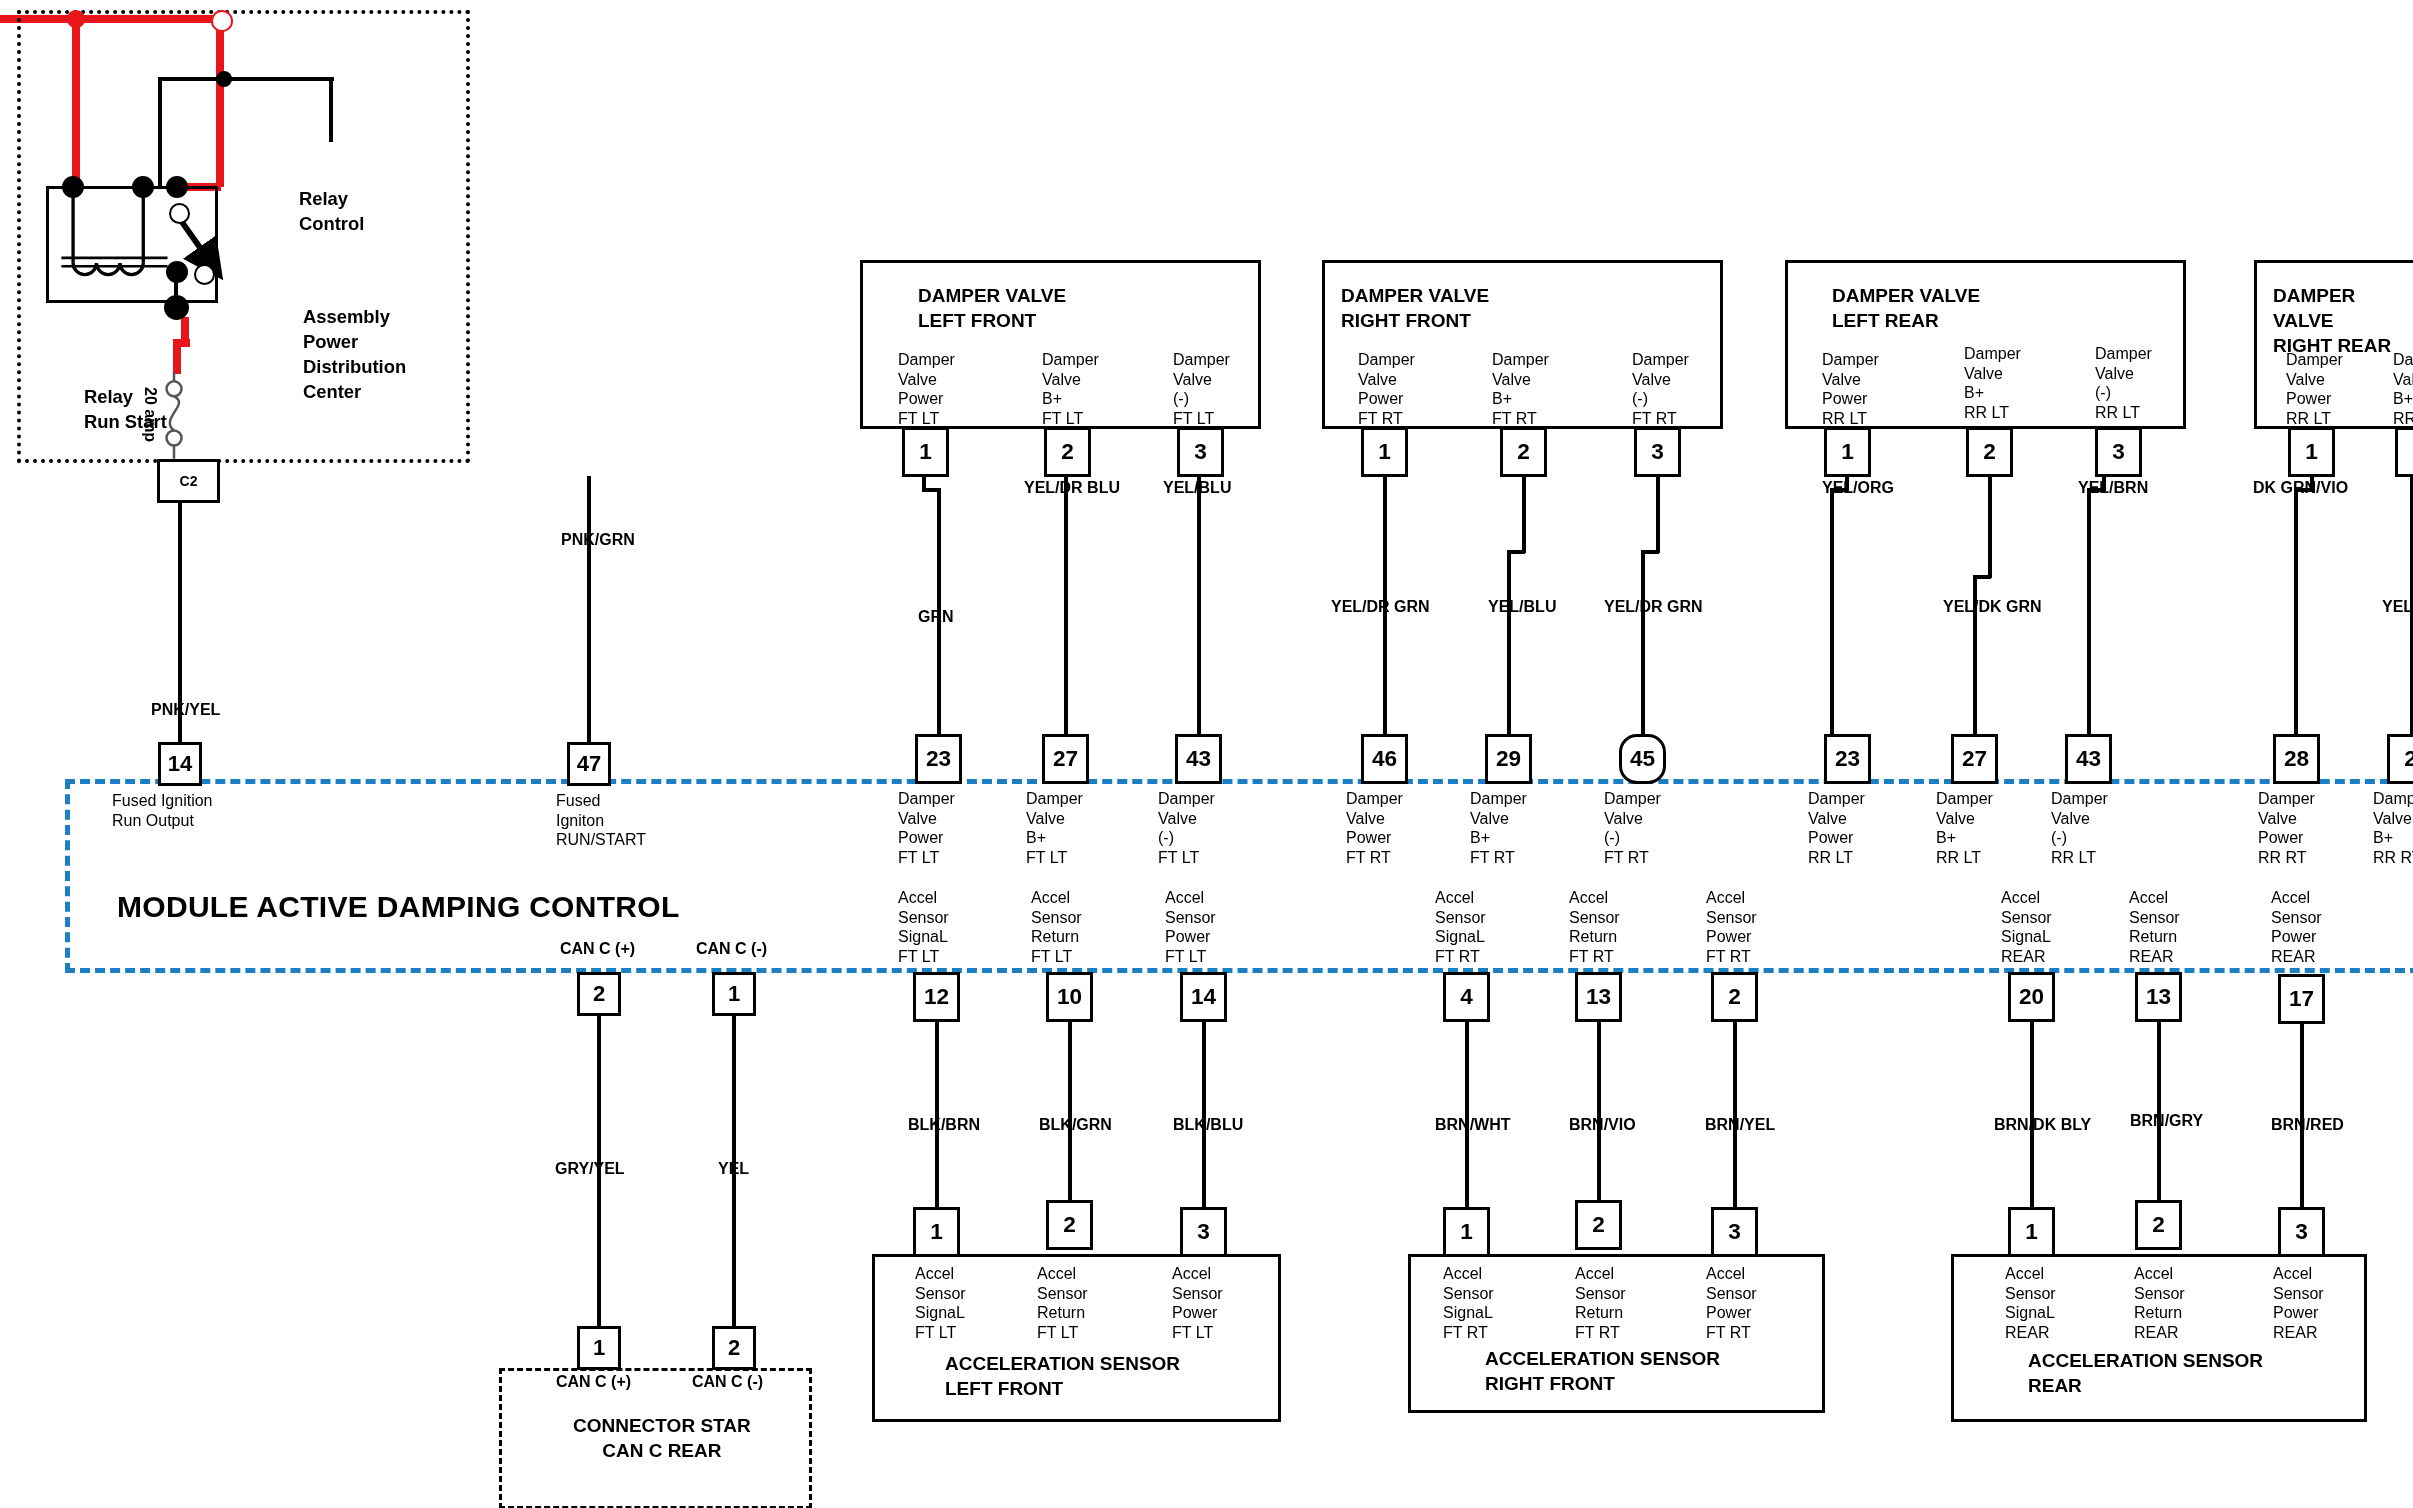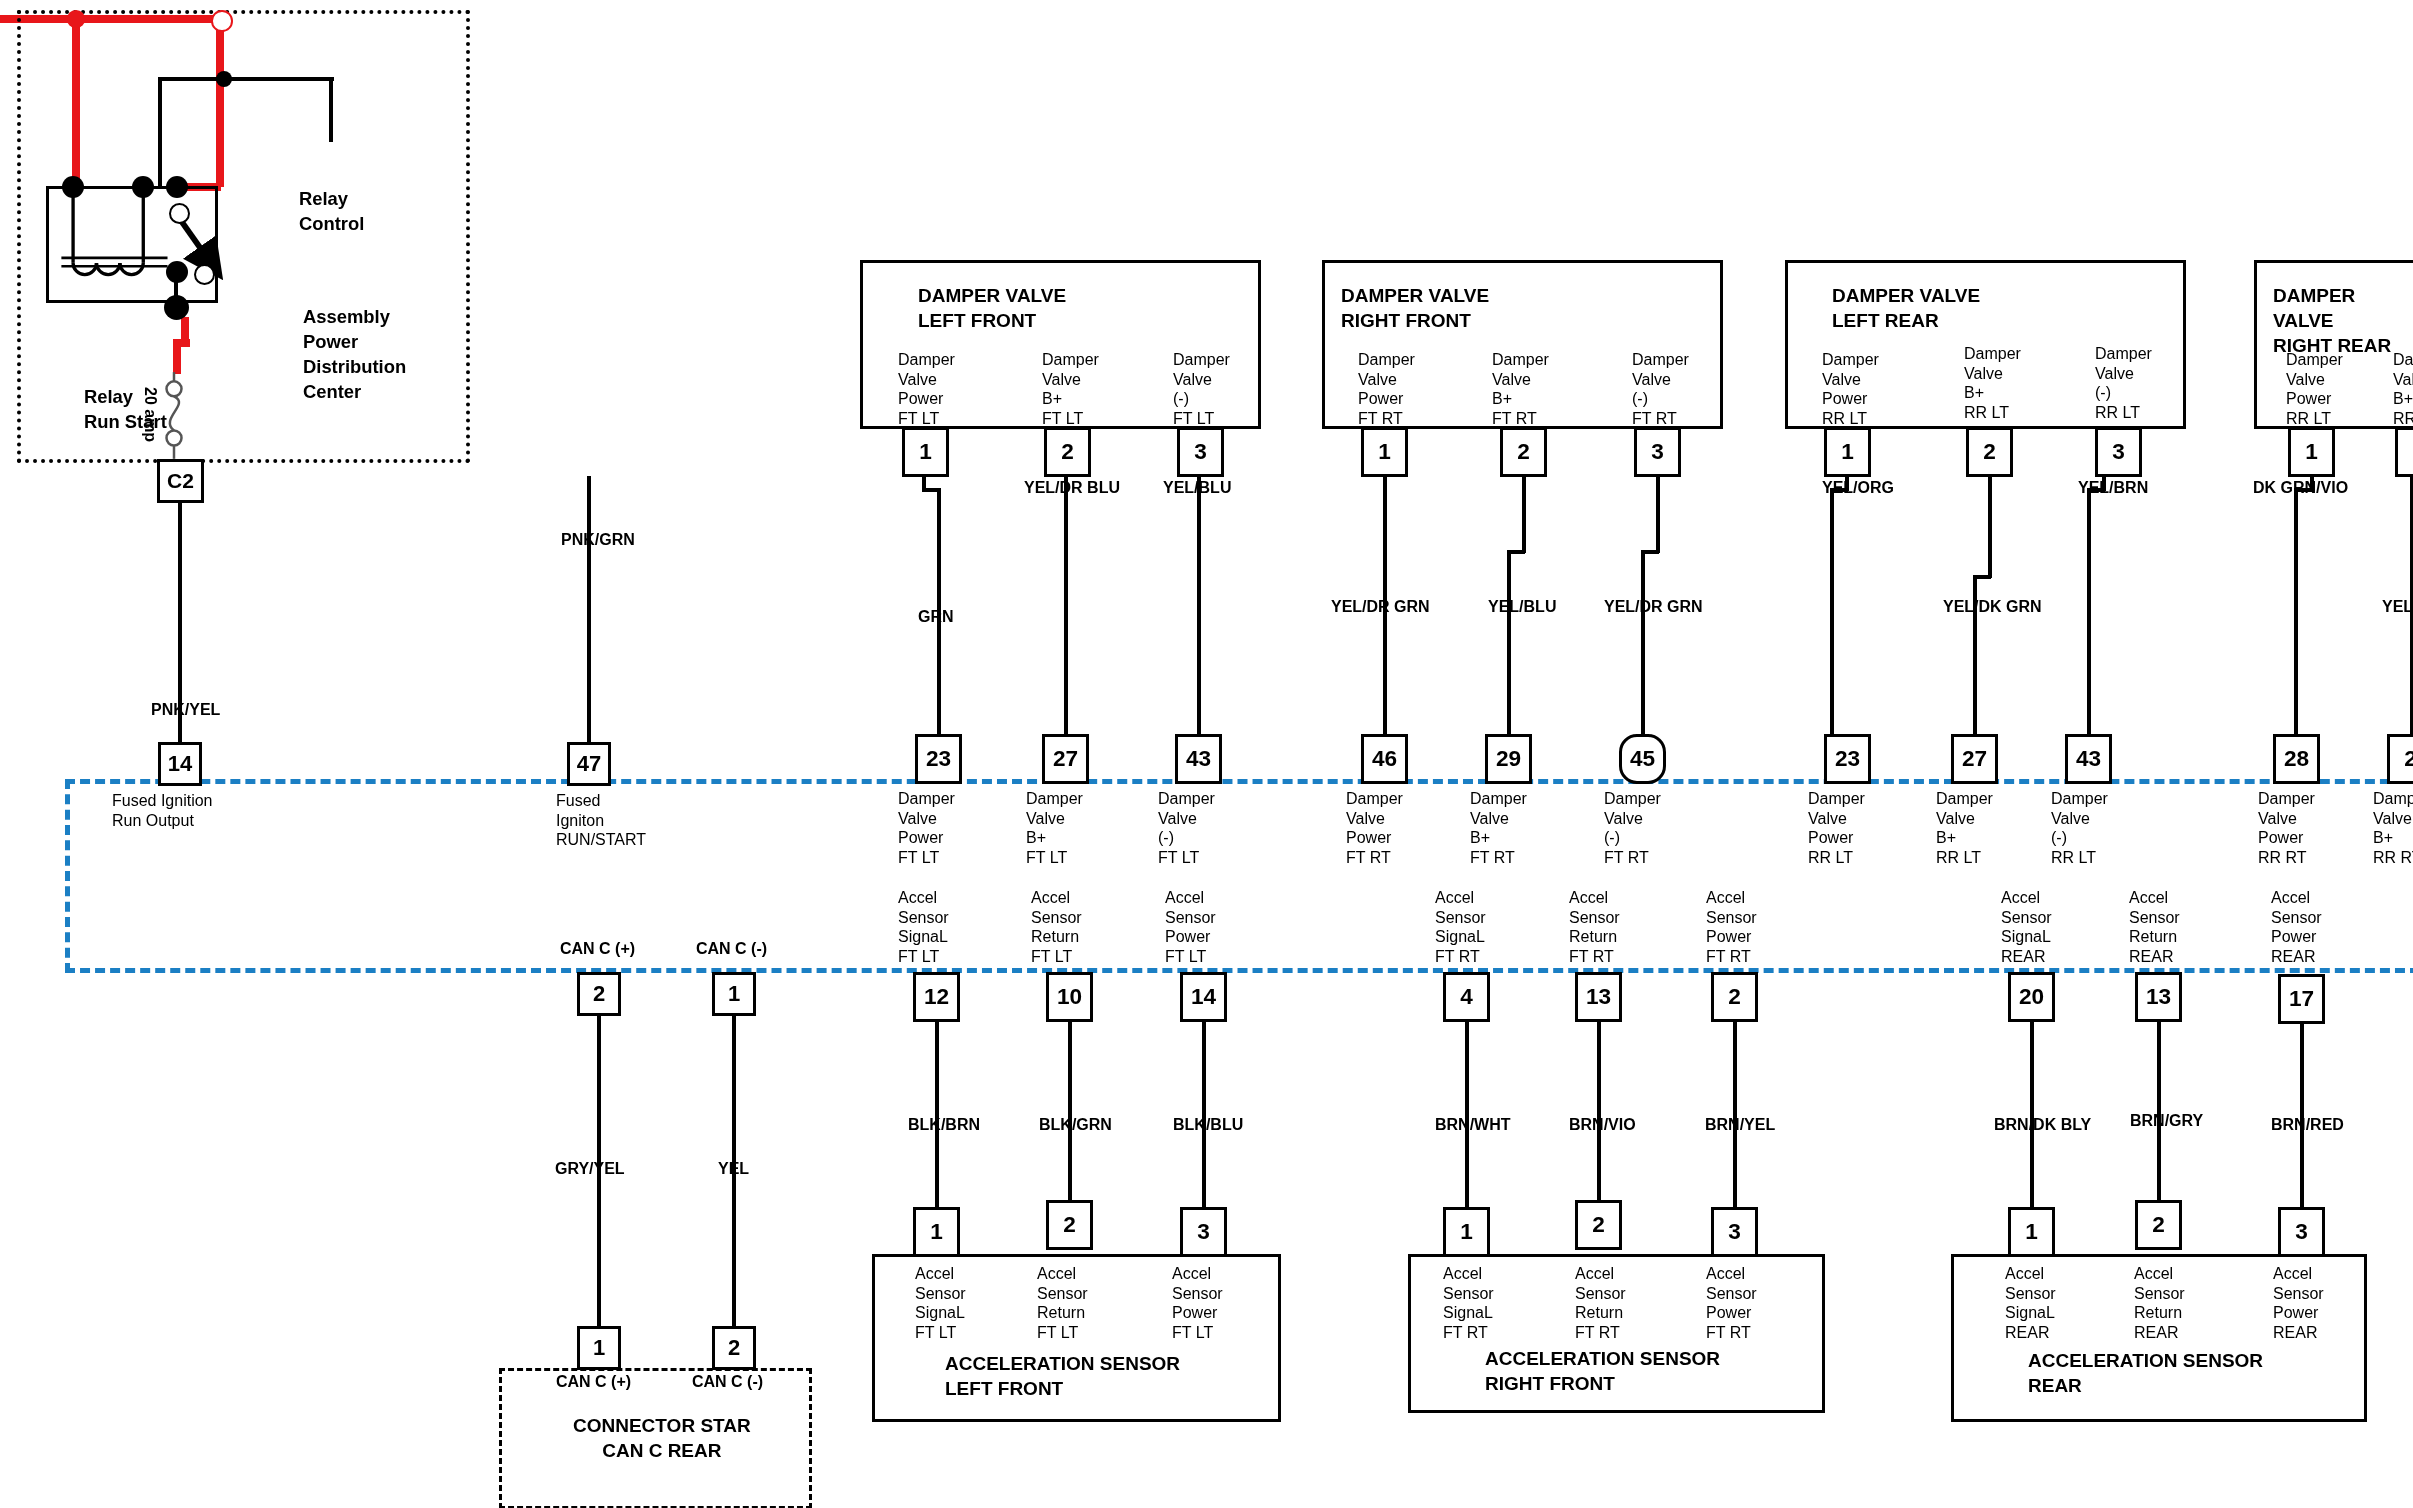--- a/index.html
+++ b/index.html
@@ -146,36 +146,37 @@
 
   <svg class="ovl" style="left:154px;top:372px;width:50px;height:87px;" viewBox="0 0 60 104">
     <line x1="24" y1="0" x2="24" y2="12" stroke="#555" stroke-width="3"></line>
     <circle cx="24" cy="20" r="9" fill="#fff" stroke="#555" stroke-width="3"></circle>
     <path d="M24 29 C44 38 6 56 24 70" fill="none" stroke="#555" stroke-width="3"></path>
     <circle cx="24" cy="79" r="9" fill="#fff" stroke="#555" stroke-width="3"></circle>
     <line x1="24" y1="88" x2="24" y2="104" stroke="#555" stroke-width="3"></line>
   </svg>
   <div class="vlabel" style="left:159px;top:387px;">20 amp</div>
 
-  <div class="pin" style="left:157px;top:459px;width:47px;height:44px;font-size:21px;">C2</div>
+  <div class="pin" style="left:157px;top:459px;width:63px;height:44px;font-size:14px;">C2</div>
 
   <div class="wire v" style="left:178px;top:501px;height:243px;"></div>
   <div class="wirelabel" style="left:151px;top:701px;">PNK/YEL</div>
   <div class="pin small" style="left:158px;top:742px;">14</div>
   <div class="terminal-label" style="left:112px;top:791px;">Fused Ignition
 Run Output</div>
 
   <div class="wire v" style="left:587px;top:476px;height:268px;"></div>
   <div class="wirelabel" style="left:561px;top:531px;">PNK/GRN</div>
   <div class="pin small" style="left:567px;top:742px;">47</div>
   <div class="terminal-label" style="left:556px;top:791px;">Fused
 Igniton
 RUN/START</div>
 
   <div id="module-boundary" style="left:65px;top:779px;width:2355px;height:194px;"></div>
+  <div id="module-title" style="left:117px;top:890px;">MODULE ACTIVE DAMPING CONTROL</div>
 
   <div class="wirelabel" style="left:560px;top:940px;">CAN C (+)</div>
   <div class="wirelabel" style="left:696px;top:940px;">CAN C (-)</div>
   <div class="pin small" style="left:577px;top:972px;">2</div>
   <div class="pin small" style="left:712px;top:972px;">1</div>
   <div class="wire v" style="left:597px;top:1014px;height:318px;"></div>
   <div class="wire v" style="left:732px;top:1014px;height:318px;"></div>
   <div class="wirelabel" style="left:555px;top:1160px;">GRY/YEL</div>
   <div class="wirelabel" style="left:718px;top:1160px;">YEL</div>
   <div class="pin small" style="left:577px;top:1326px;">1</div>

